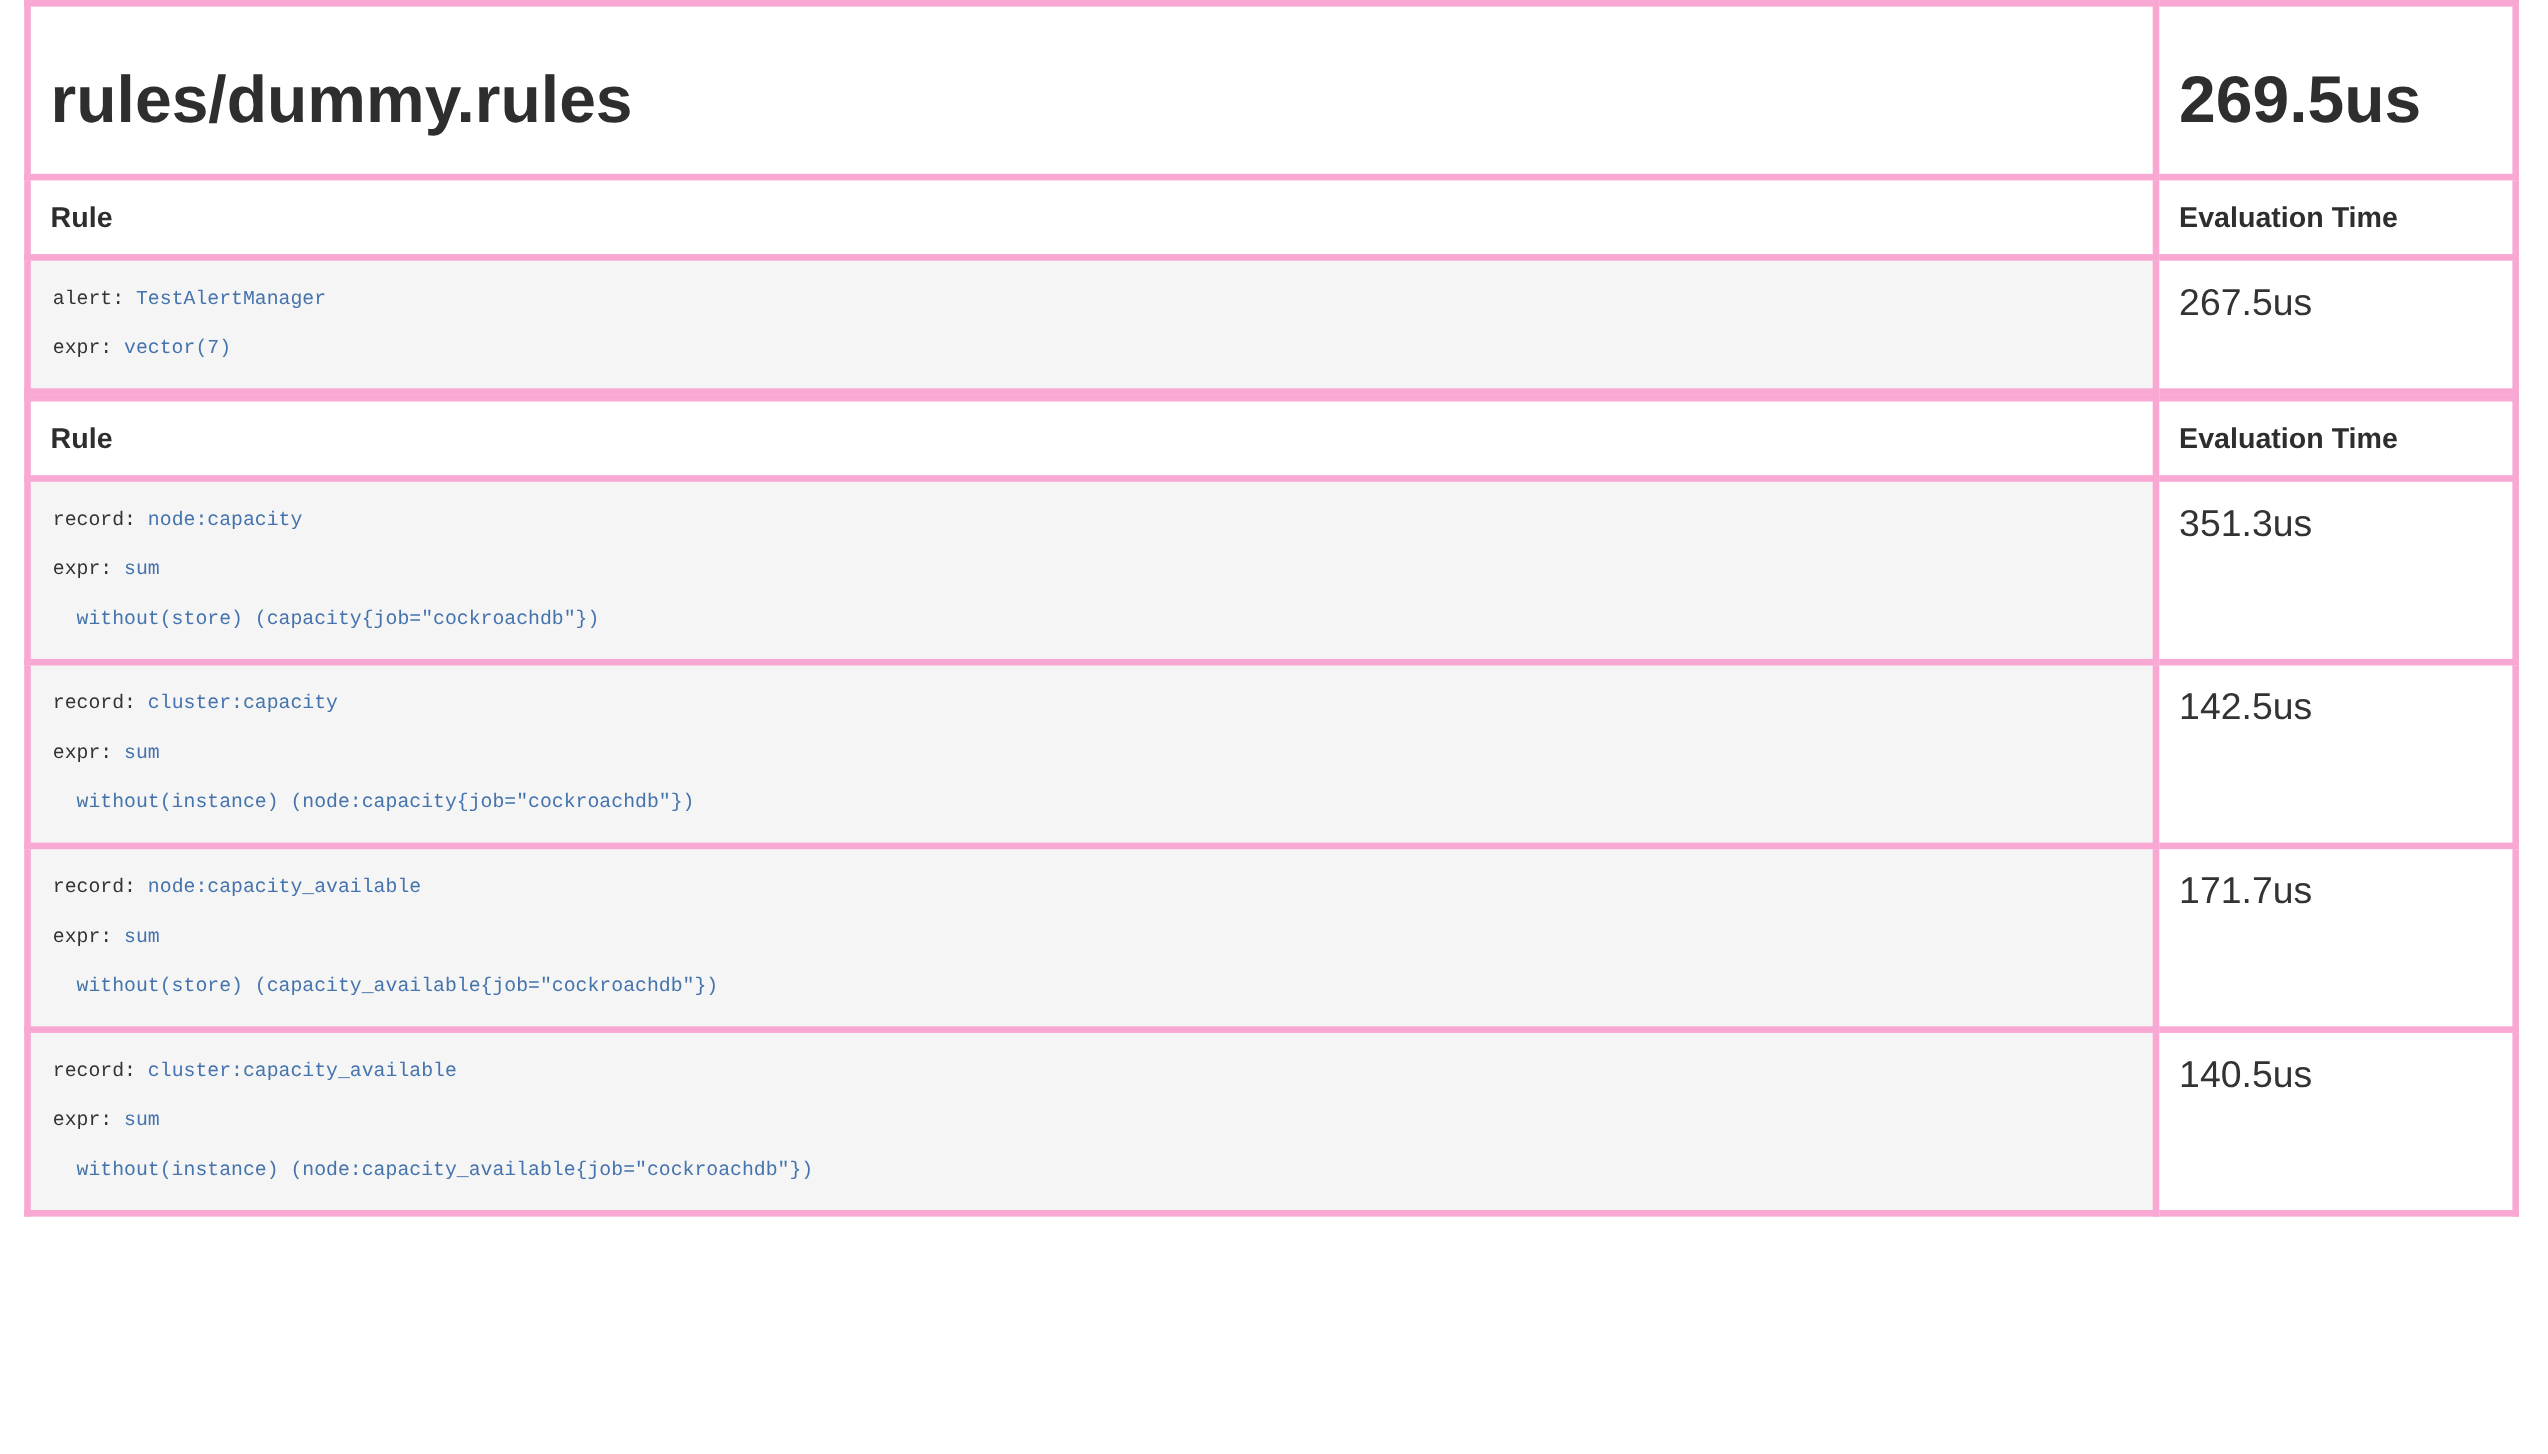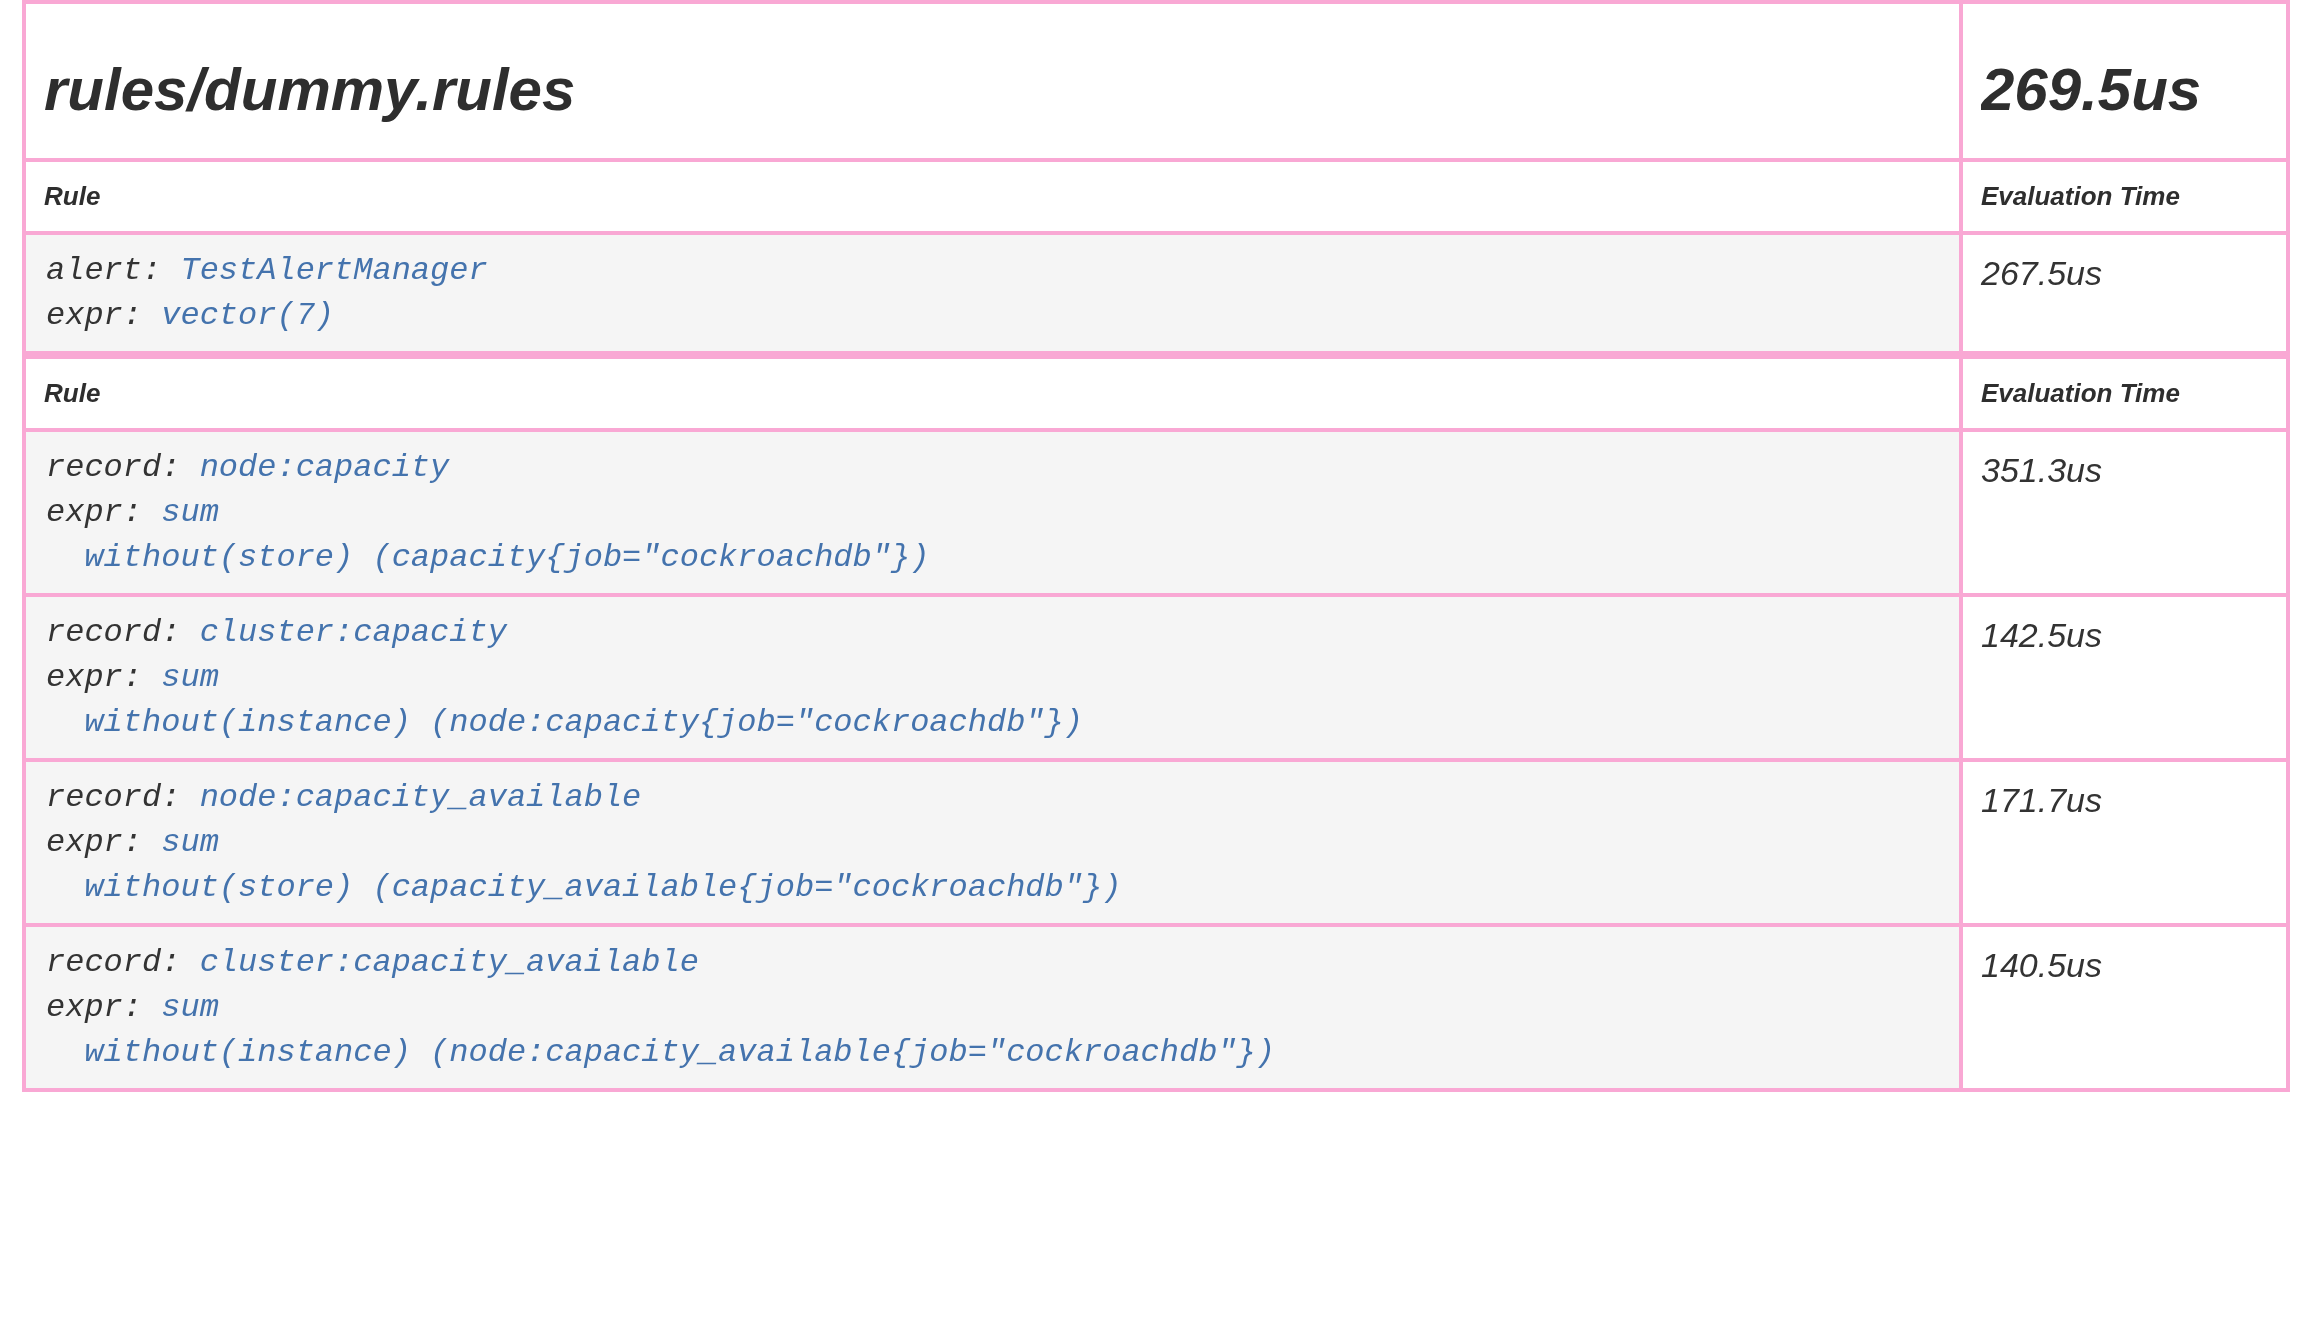--- a/index.html
+++ b/index.html
@@ -23,22 +23,21 @@
     color: #2e2e2e;
   }
 
   table.rules-table {
     width: 100%;
     border-collapse: collapse;
     table-layout: fixed;
   }
   table.rules-table th,
   table.rules-table td {
-    border: 4px solid #f9a8d4;
-    font-style: italic;
+    border: 6px solid #f9a8d4;
   }
   col.col-rule { width: auto; }
   col.col-eval { width: 327px; }
 
   td.group-cell {
     height: 158px;
     vertical-align: middle;
     background: #ffffff;
     padding: 0 18px;
   }
@@ -61,21 +60,21 @@
     padding: 0 18px;
     background: #ffffff;
     color: #2e2e2e;
   }
 
   td.rule-cell {
     background: #f5f5f5;
     padding: 13px 20px;
     vertical-align: top;
     font-family: "Liberation Mono", monospace;
-    font-size: 32px;
+    font-size: 18px;
     line-height: 45px;
   }
   .code-line { white-space: pre; }
   .code-label { color: #333333; }
   a.code-link {
     color: #4473ad;
     text-decoration: none;
     cursor: pointer;
   }
 

